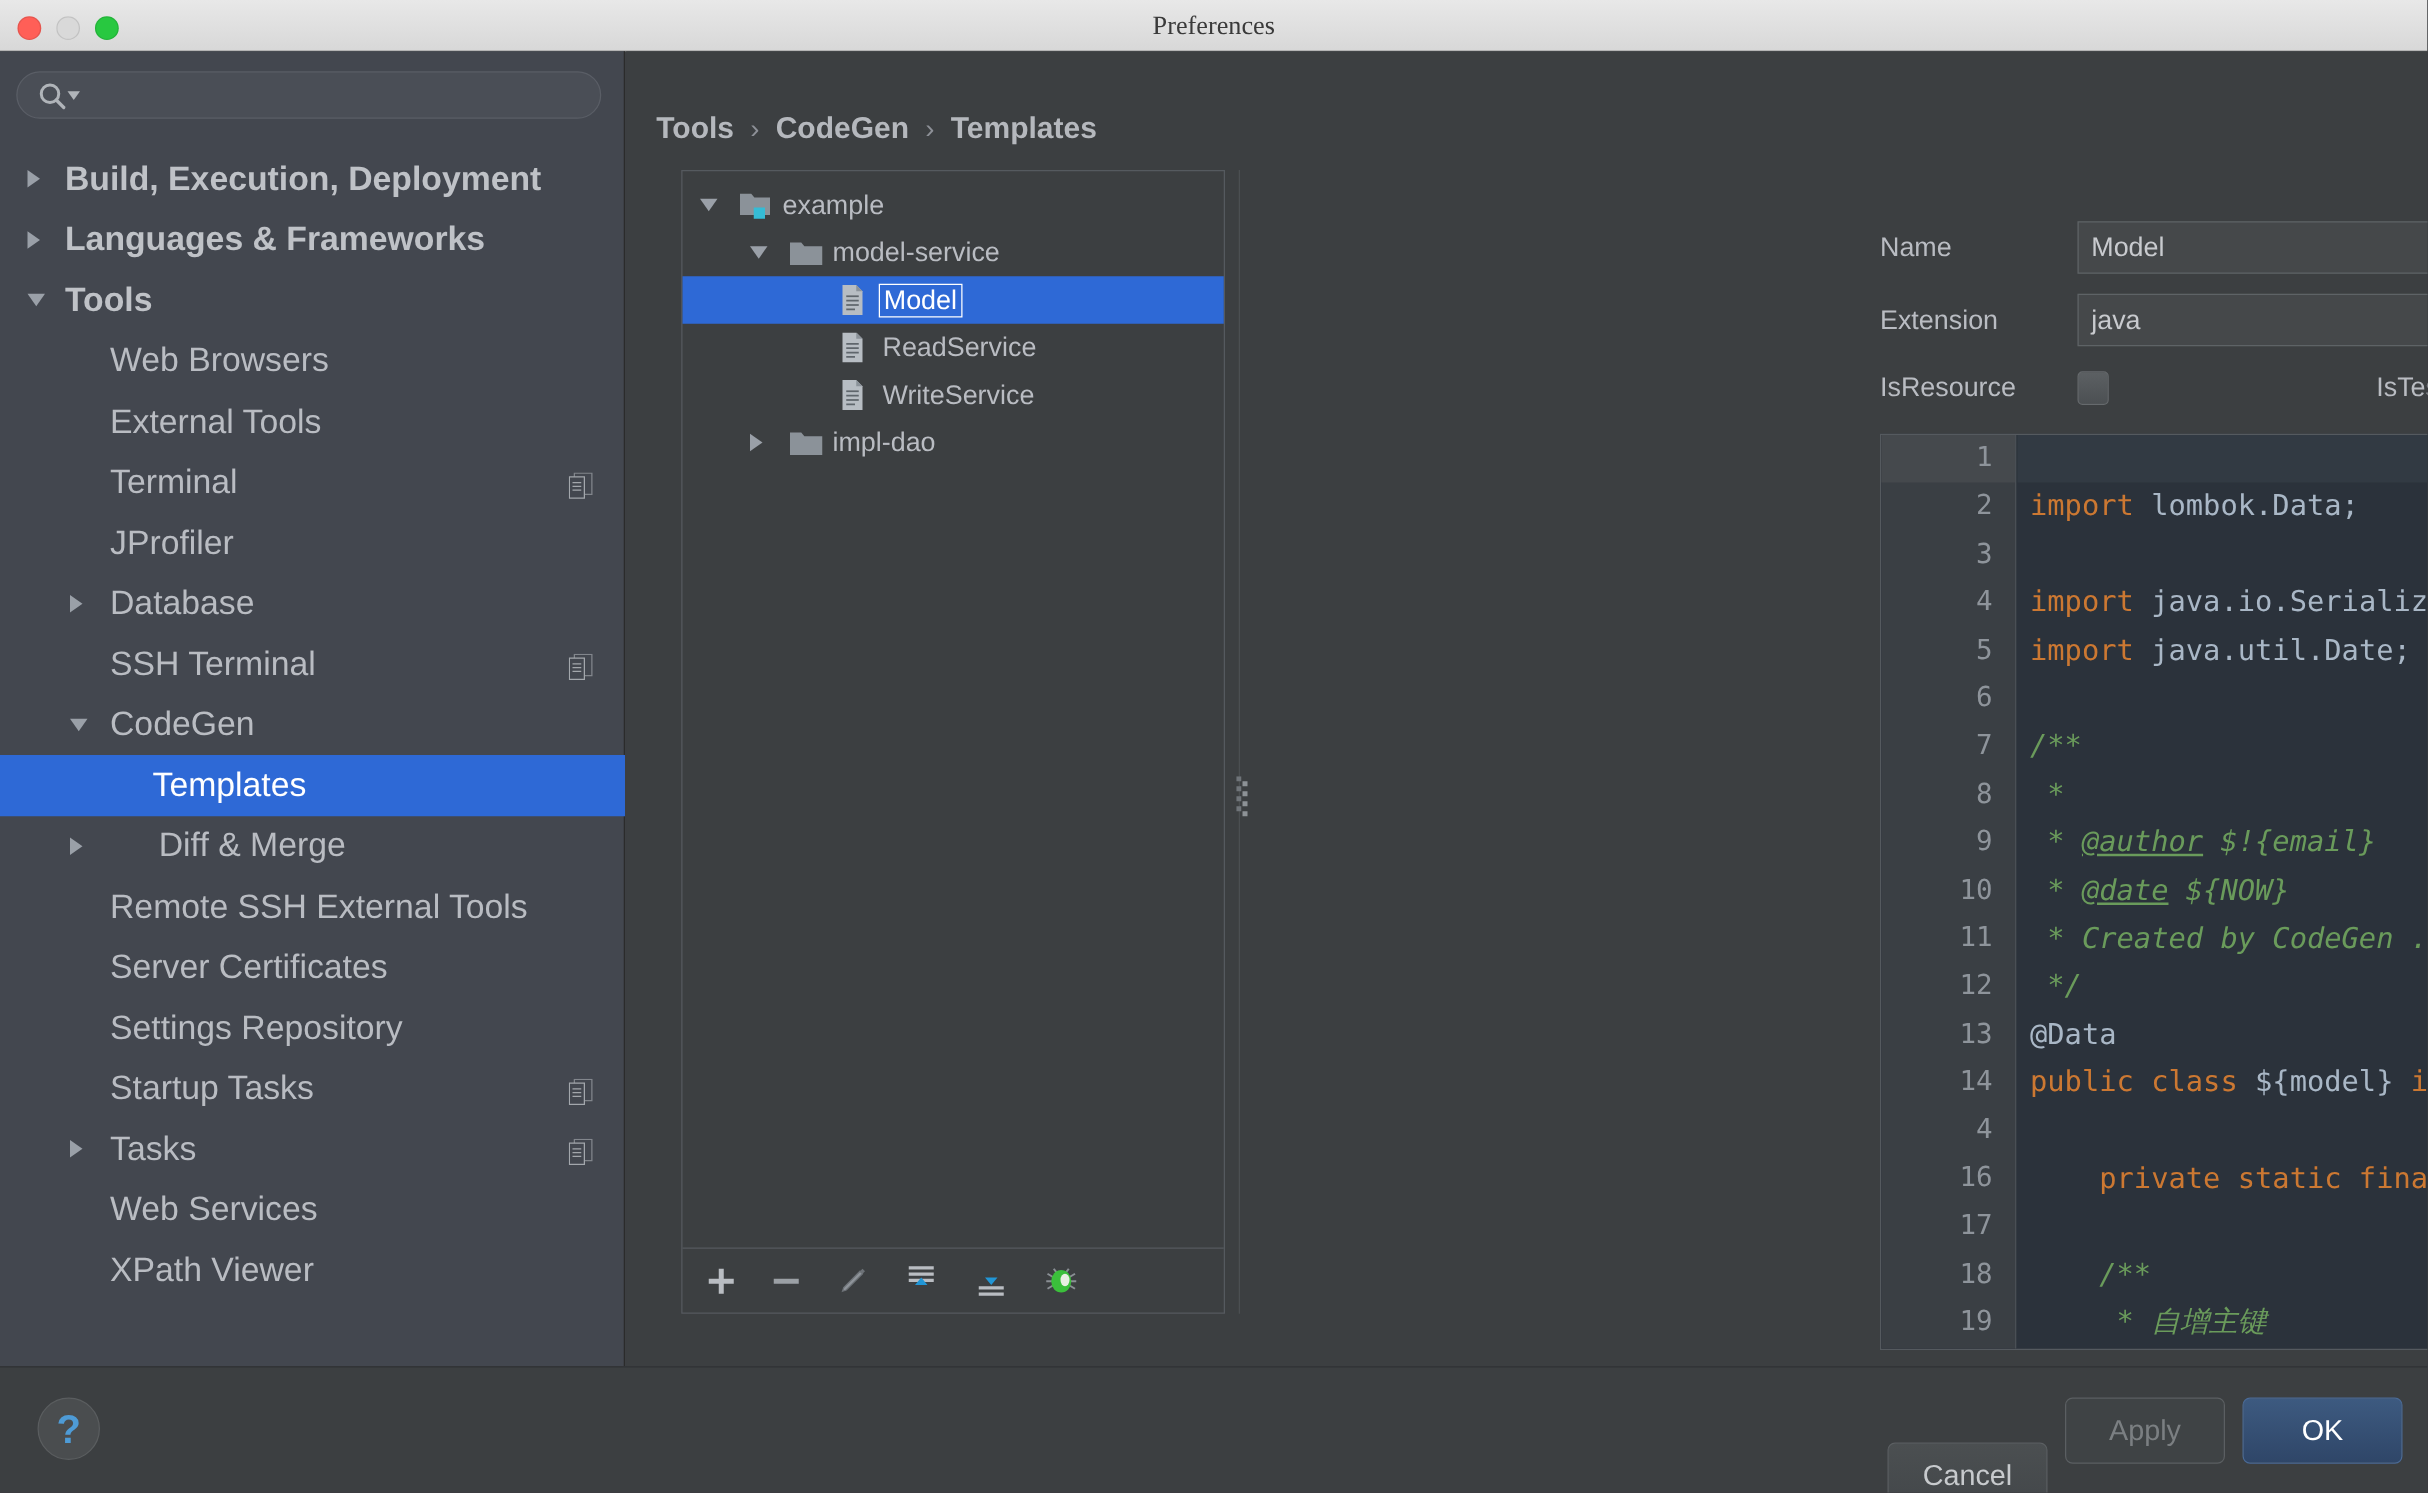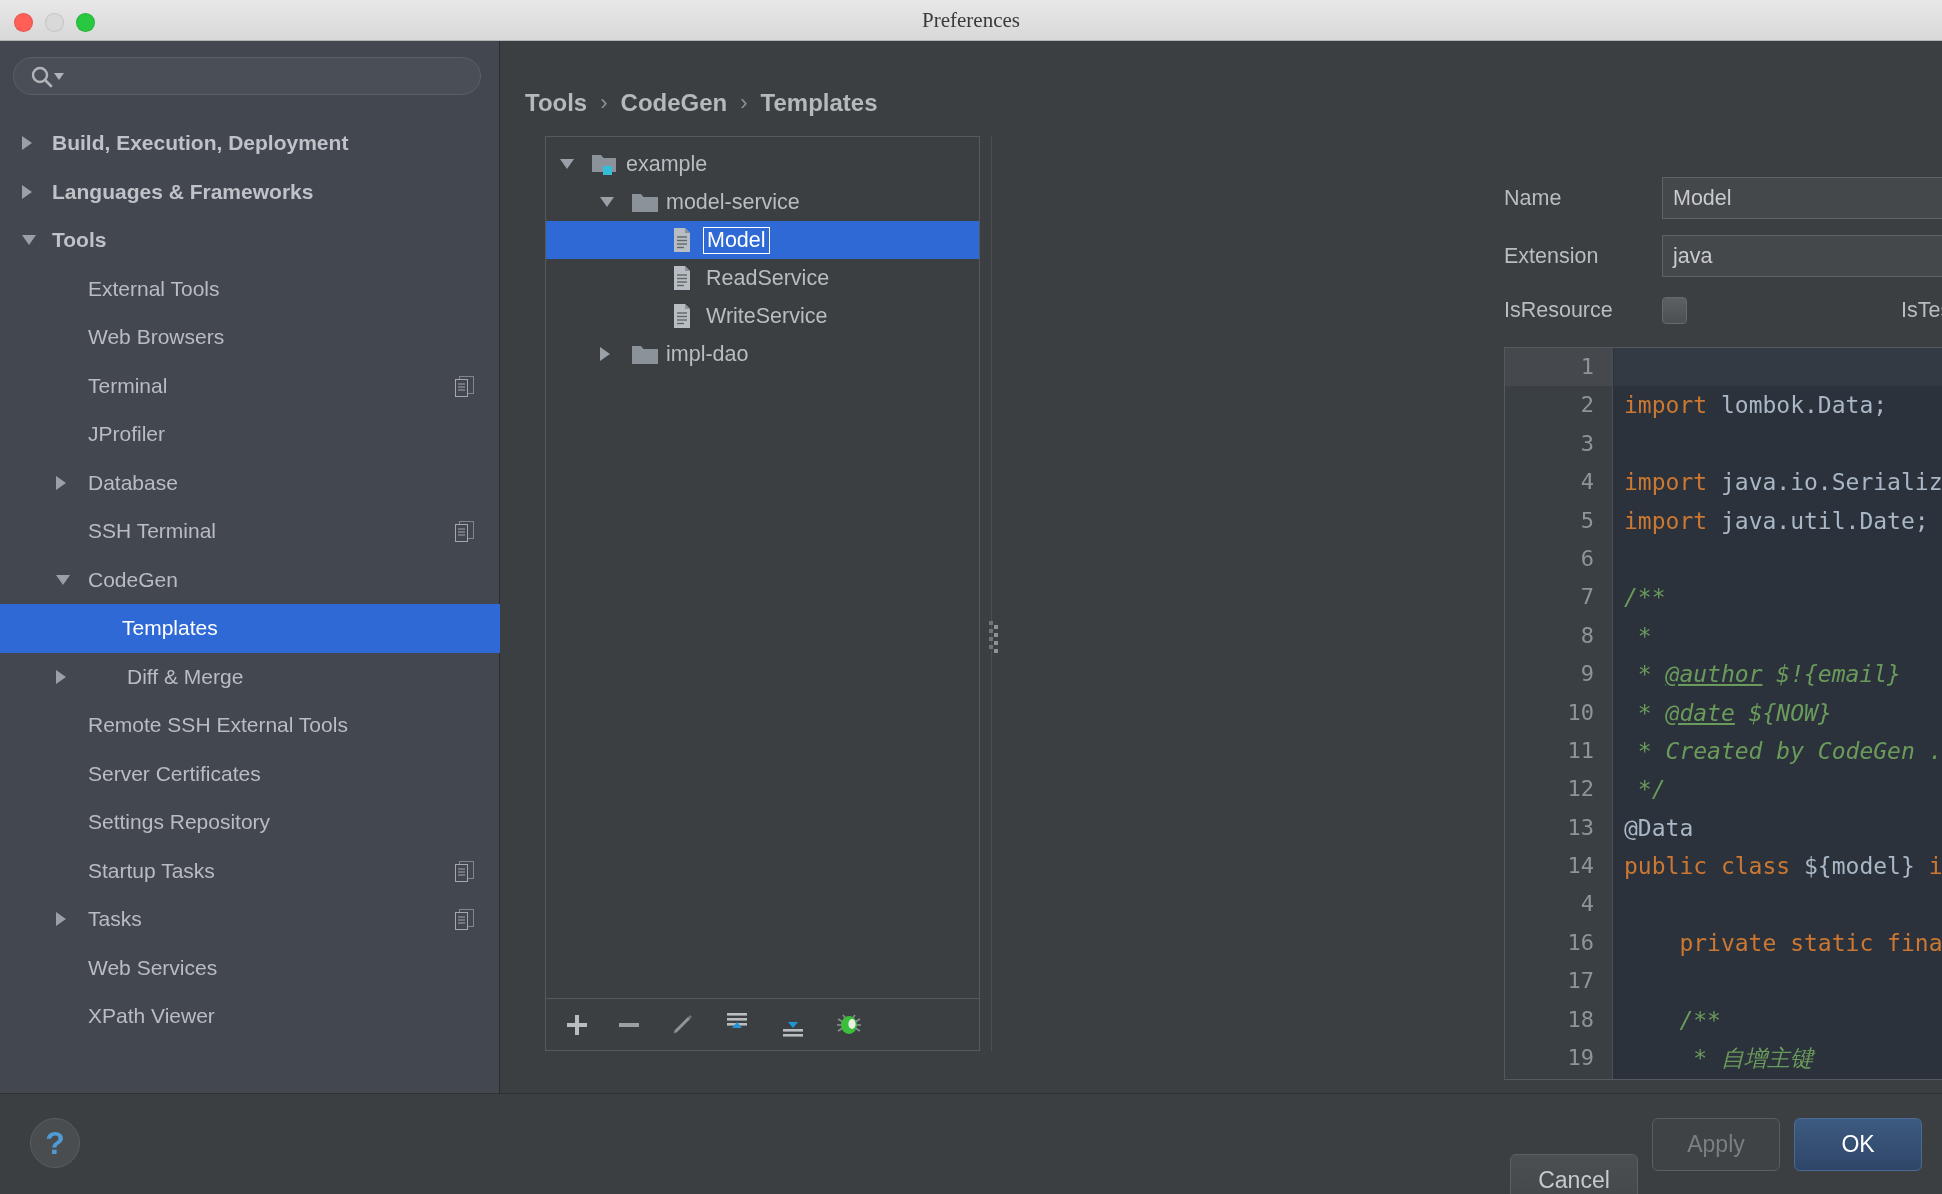--- a/index.html
+++ b/index.html
@@ -38,21 +38,21 @@
   .search-wrap { position: absolute; left: 13px; top: 16px; width: 468px; height: 38px; }
   .search-box {
     width: 100%; height: 100%; border: 1px solid #5a5e66; border-radius: 19px;
     background: #4a4e56; position: relative;
   }
   .search-icon { position: absolute; left: 16px; top: 8px; width: 34px; height: 22px; }
 
   .tree { position: absolute; left: 0; top: 78px; width: 500px; }
   .si {
     position: relative; height: 48.5px; display: flex; align-items: center;
-    color: #b9bcc2; font-size: 21px; white-space: nowrap;
+    color: #b9bcc2; font-size: 27px; white-space: nowrap;
   }
   .si.bold { font-weight: bold; color: #bfc2c7; }
   .si.sel { background: #2e69d6; color: #ffffff; }
   .si .arrow {
     position: absolute; width: 0; height: 0;
   }
   .arr-right {
     border-left: 10px solid #9aa0a8; border-top: 7px solid transparent;
     border-bottom: 7px solid transparent;
   }
@@ -201,24 +201,24 @@
         </div>
         <div class="si bold">
           <span class="arrow arr-right" style="left: 22px; top: 17px;"></span>
           <span class="lbl" style="left: 52px;">Languages &amp; Frameworks</span>
         </div>
         <div class="si bold">
           <span class="arrow arr-down" style="left: 22px; top: 19px;"></span>
           <span class="lbl" style="left: 52px;">Tools</span>
         </div>
         <div class="si">
+          <span class="lbl" style="left: 88px;">Web Browsers</span>
+        </div>
+        <div class="si">
           <span class="lbl" style="left: 88px;">External Tools</span>
-        </div>
-        <div class="si">
-          <span class="lbl" style="left: 88px;">Web Browsers</span>
         </div>
         <div class="si">
           <span class="lbl" style="left: 88px;">Terminal</span>
           <span class="copyicon"><svg width="20" height="22" viewBox="0 0 20 22">
               <rect x="4.5" y="0.5" width="14" height="17" fill="none" stroke="#82868c"></rect>
               <rect x="0.5" y="3.5" width="12" height="17" fill="#43474f" stroke="#a3a7ac"></rect>
               <line x1="3" y1="8" x2="10" y2="8" stroke="#a3a7ac"></line>
               <line x1="3" y1="11" x2="10" y2="11" stroke="#a3a7ac"></line>
               <line x1="3" y1="14" x2="10" y2="14" stroke="#a3a7ac"></line>
             </svg></span>

